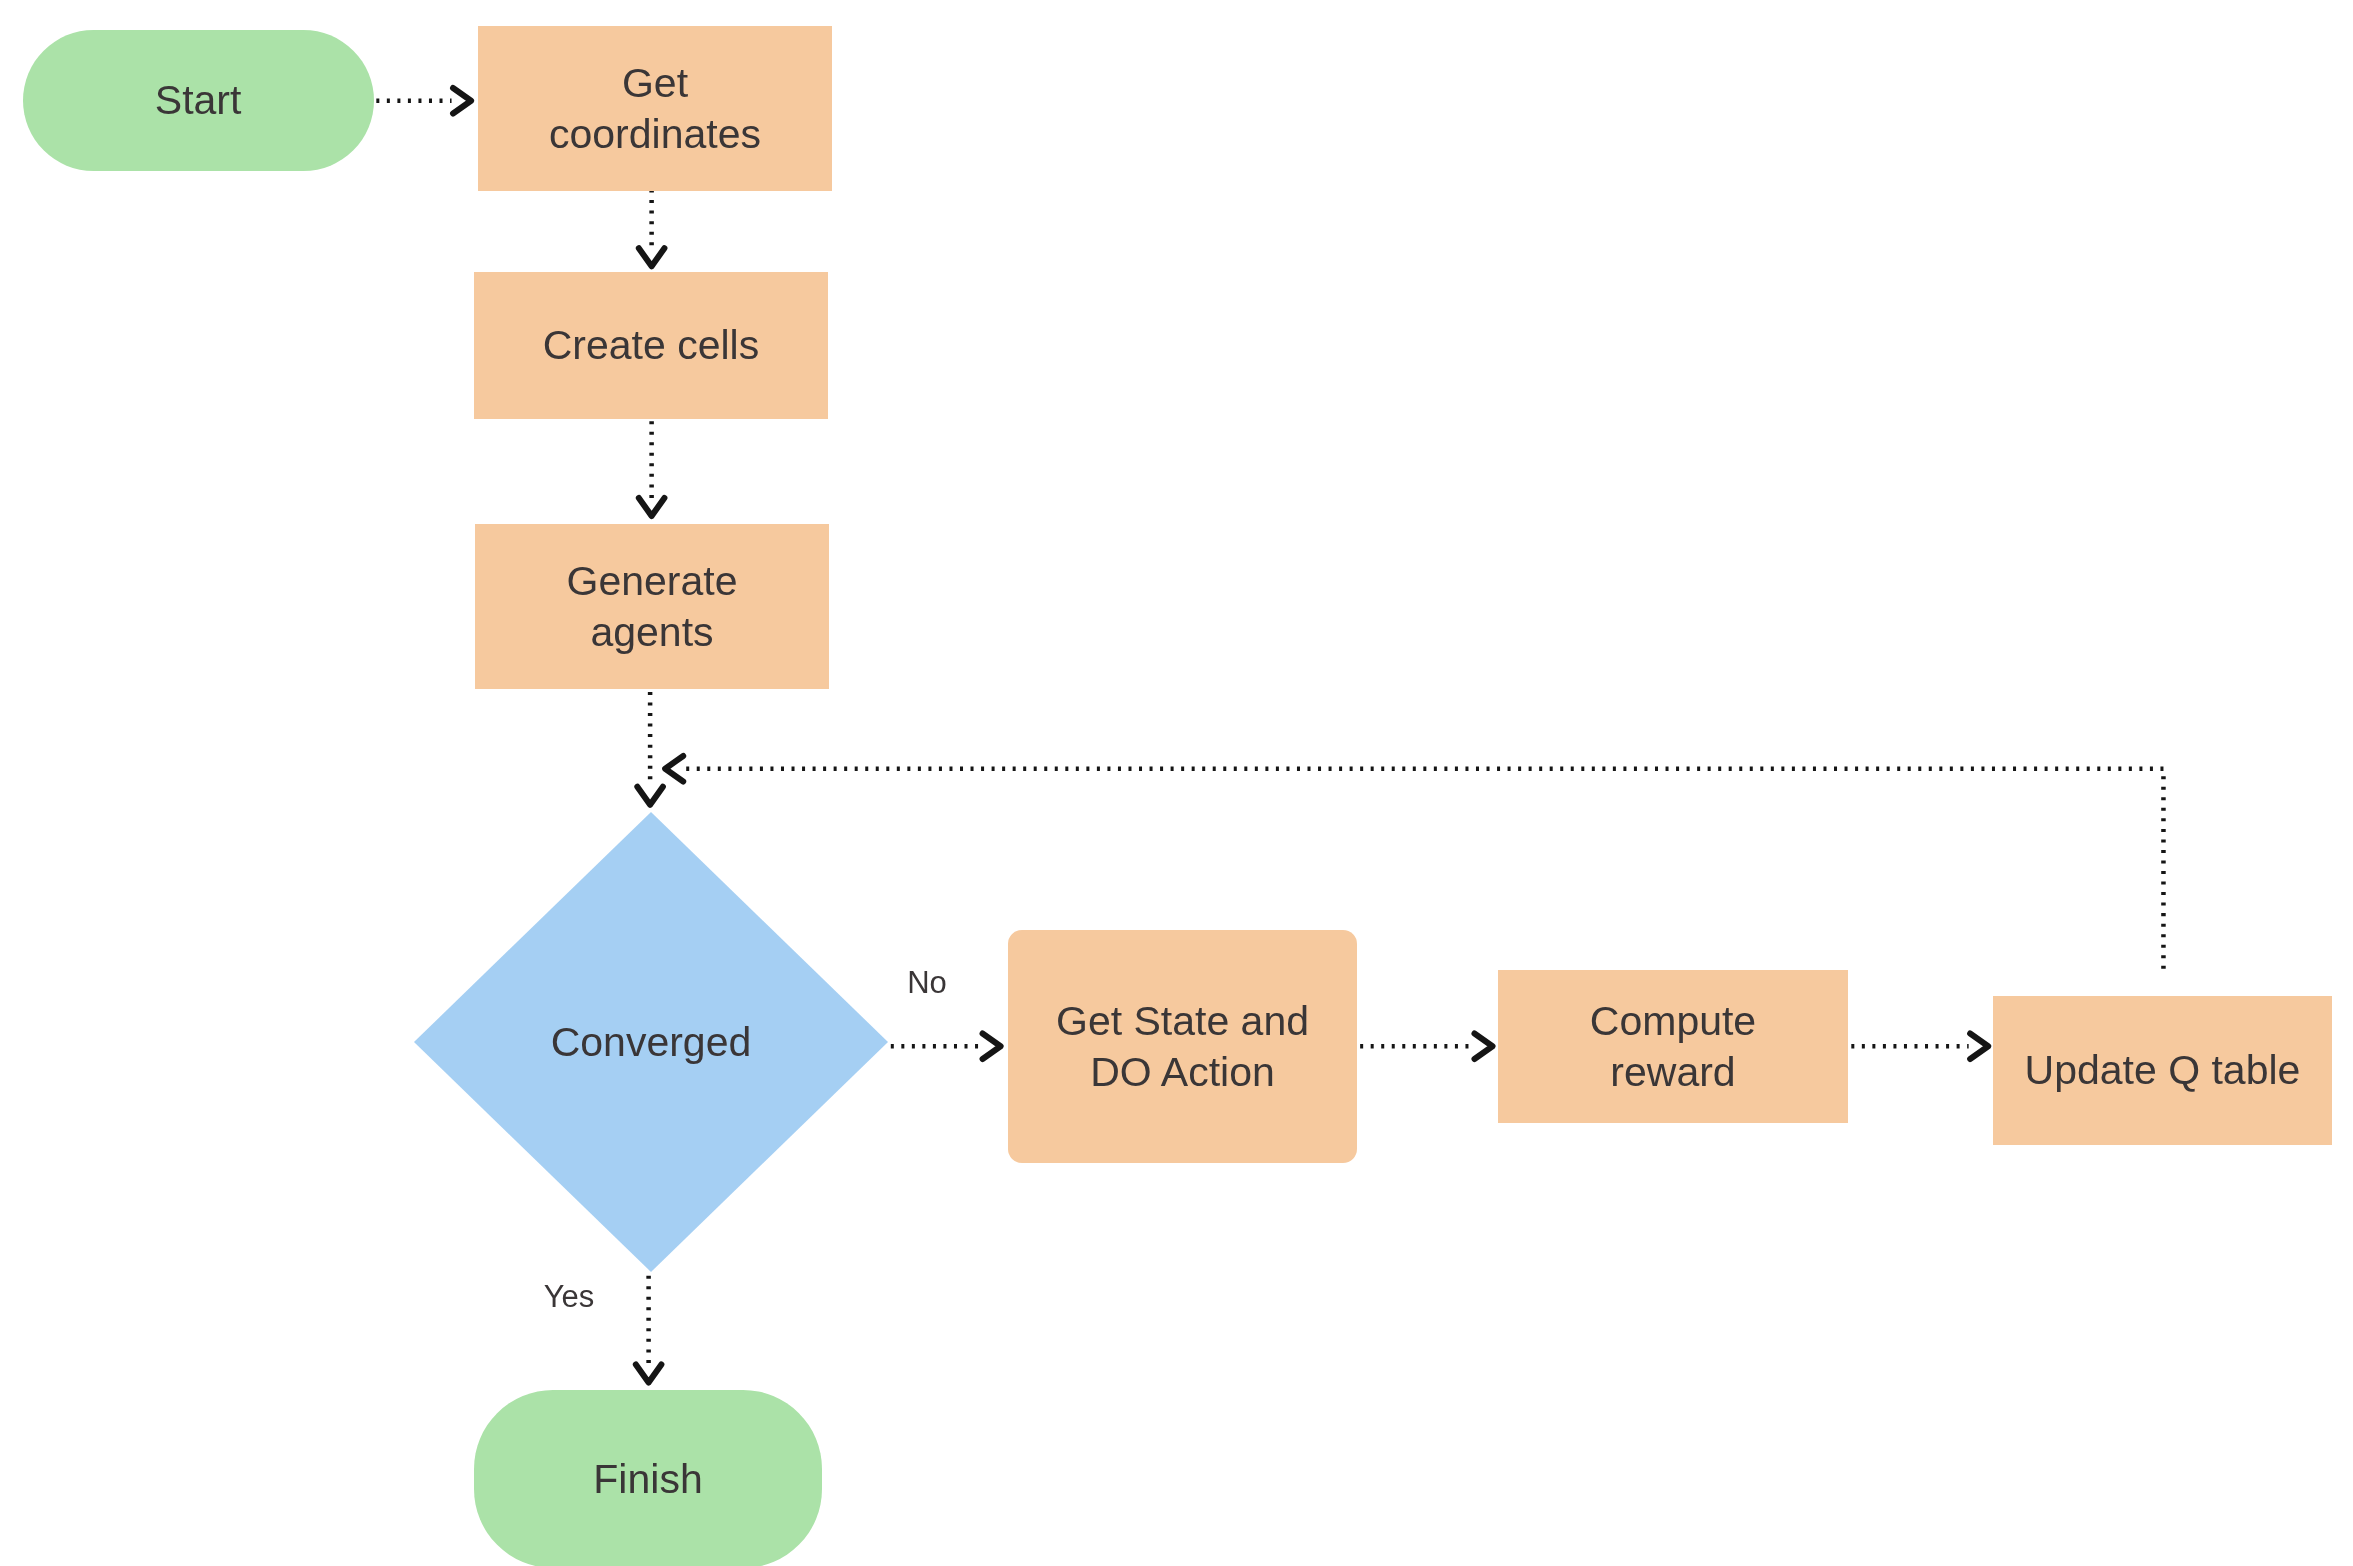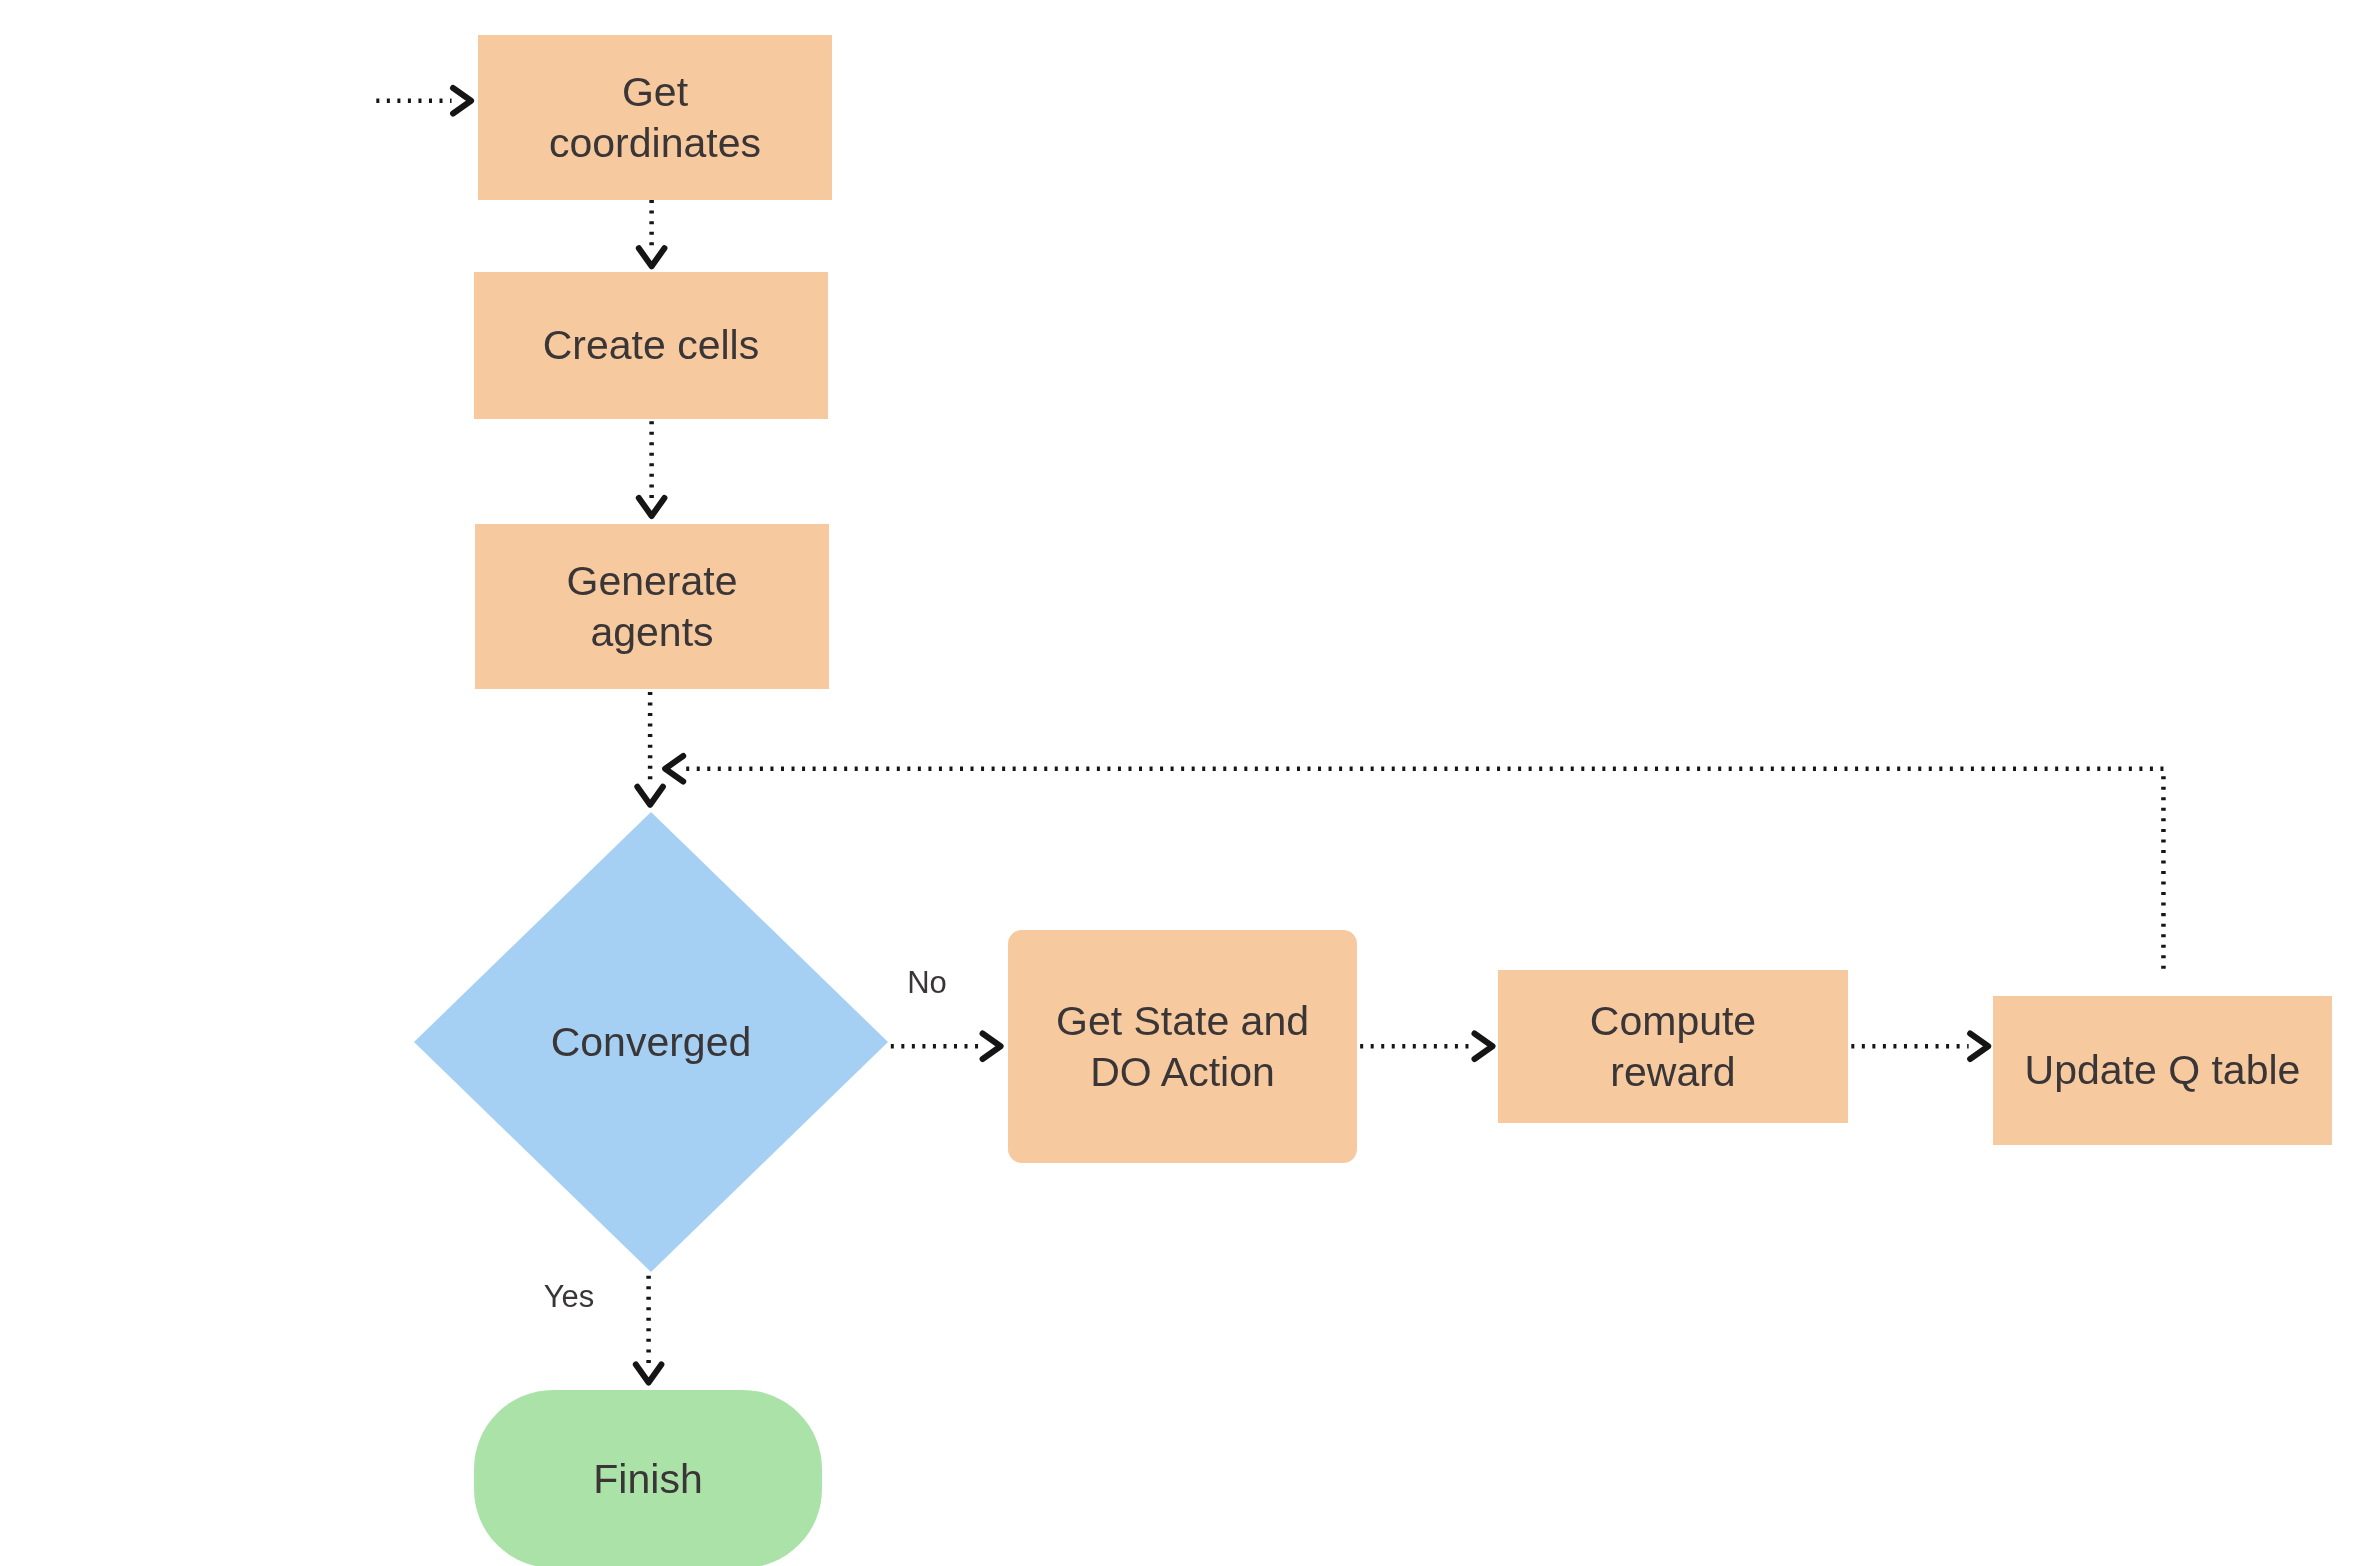--- a/index.html
+++ b/index.html
@@ -70,22 +70,25 @@
     <path class="conn" d="M 2461 1391 H 2617"></path>
     <path class="tip" d="M 2619 1374 L 2643 1391 L 2619 1408"></path>
 
     <path class="conn" d="M 2876 1288 V 1022 H 906"></path>
     <path class="tip" d="M 908 1005 L 884 1022 L 908 1039"></path>
 
     <path class="conn" d="M 862 1696 V 1812"></path>
     <path class="tip" d="M 845 1814 L 862 1838 L 879 1814"></path>
   </svg>
 
+  <div class="node terminal" style="left:22.6px;top:30px;width:351px;height:141px;border-radius:71px;">
+    <span>Start</span>
+  </div>
 
-  <div class="node process" style="left:478px;top:35px;width:354px;height:165px;">
+  <div class="node process" style="left:478px;top:26px;width:354px;height:165px;">
     <span>Get</span>
     <span>coordinates</span>
   </div>
 
   <div class="node process" style="left:474px;top:272px;width:354px;height:147px;">
     <span>Create cells</span>
   </div>
 
   <div class="node process" style="left:475px;top:524px;width:354px;height:165px;">
     <span>Generate</span>

